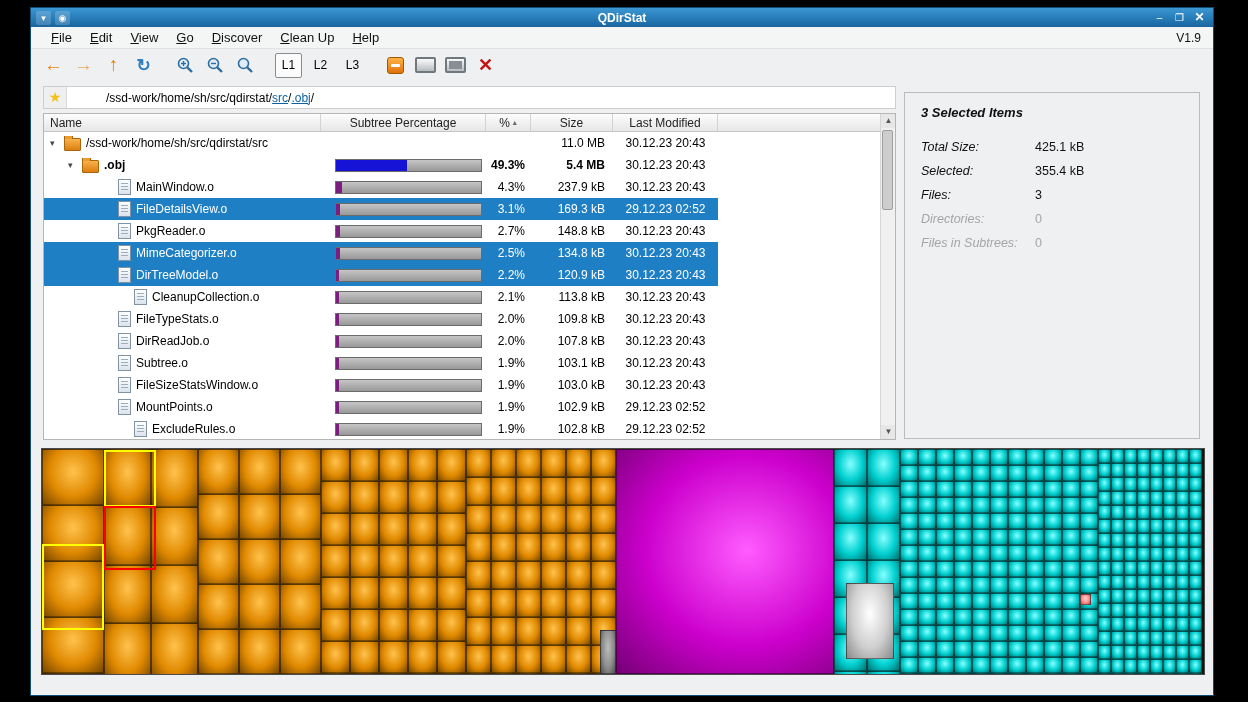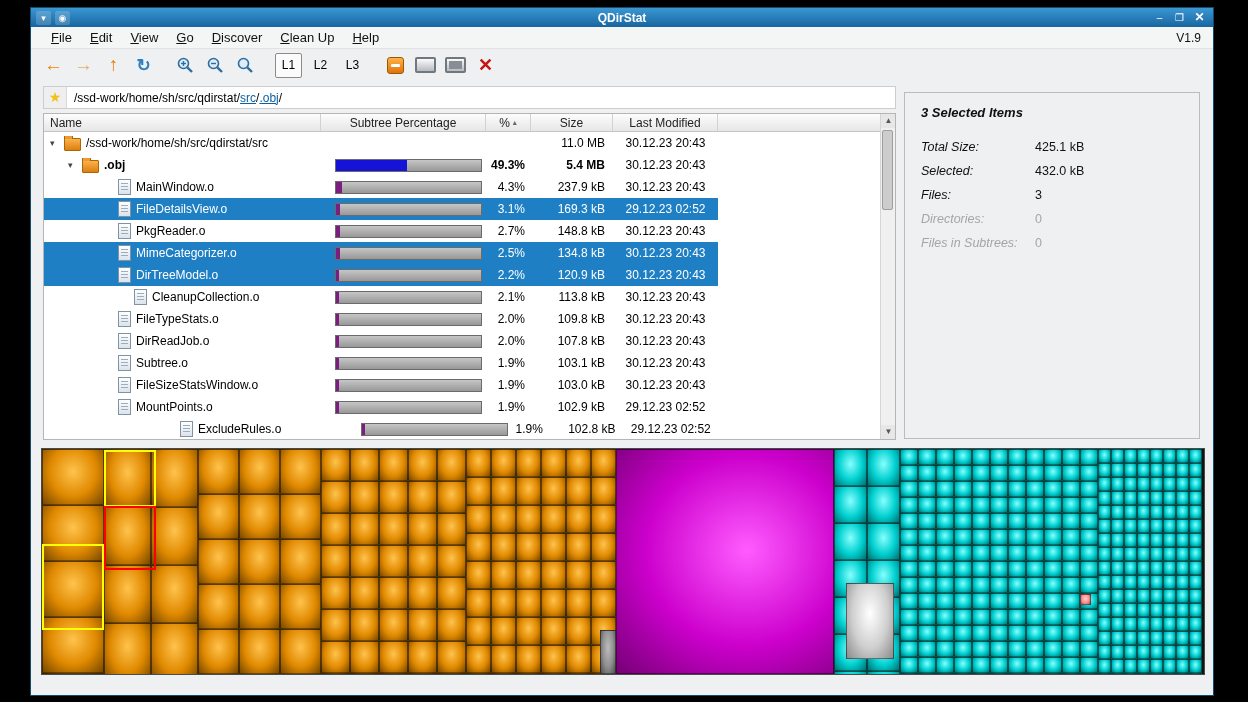--- a/index.html
+++ b/index.html
@@ -46,21 +46,21 @@
   .monitor { width:17px; height:12px; background:linear-gradient(#fafafa,#b7bcc1); border:2px solid #70777d; border-radius:2px; position:relative; }
   .monitor.dark::after { content:''; position:absolute; left:2px; right:2px; top:2px; bottom:2px; background:#878e95; }
   .xstop { color:#c41414; font-weight:bold; font-size:18px; }
   
   .breadcrumb {
     position:absolute; top:78px; left:12px; width:853px; height:23px;
     background:#fff; border:1px solid #cdcdcd; display:flex; align-items:center;
     font-size:12px; box-sizing:border-box;
   }
   .star-btn { width:22px; height:21px; background:#efefef; border-right:1px solid #dadada; color:#f2c21b; text-align:center; line-height:21px; font-size:14px; flex:none; }
-  #crumb-parts { padding-left:7px; white-space:nowrap; }
+  #crumb-parts { padding-left:7px; white-space:nowrap;margin-left:32px; }
   .crumb-link { color:#0b61a4; text-decoration:underline; }
   
   .tree-panel { position:absolute; top:105px; left:12px; width:853px; height:327px; background:#fff; border:1px solid #b5b5b5; box-sizing:border-box; overflow:hidden; }
   .tree-header { display:flex; height:17px; background:linear-gradient(#fdfdfd,#e6e6e6); border-bottom:1px solid #c5c5c5; font-size:12px; color:#222; }
   .th { border-right:1px solid #d2d2d2; display:flex; align-items:center; justify-content:center; box-sizing:border-box; }
   .th-name { width:277px; justify-content:flex-start; padding-left:6px; }
   .th-bar { width:165px; }
   .th-pct { width:45px; gap:3px; }
   .th-size { width:82px; }
   .th-mod { width:105px; }
@@ -419,21 +419,21 @@
                 <div class="bar-fill" style="width: 3px;"></div>
               </div>
             </div>
       <div class="c-pct">1.9%</div>
       <div class="c-size">102.9 kB</div>
       <div class="c-mod">29.12.23 02:52</div>
     </div>
   </div>
         <div class="tree-row">
     <div class="row-main">
-      <div class="c-name" style="padding-left: 76px; margin-left: 46px;">
+      <div class="c-name" style="padding-left: 76px;">
         <span class="expander" style="visibility: hidden;">▾</span>
         <span class="row-icon icon-file"></span>
         <span class="row-label">ExcludeRules.o</span>
       </div>
       <div class="c-bar">
               <div class="bar">
                 <div class="bar-fill" style="width: 3px;"></div>
               </div>
             </div>
       <div class="c-pct">1.9%</div>
@@ -450,21 +450,21 @@
   </div>
 
   <div class="details-panel">
     <div class="details-title">3  Selected Items</div>
     <div class="detail-row">
       <span class="dlabel">Total Size:</span>
       <span class="dvalue">425.1 kB</span>
     </div>
     <div class="detail-row">
       <span class="dlabel">Selected:</span>
-      <span class="dvalue">432.0 kB</span>
+      <span class="dvalue">355.4 kB</span>
     </div>
     <div class="detail-row">
       <span class="dlabel">Files:</span>
       <span class="dvalue">3</span>
     </div>
     <div class="detail-row dim">
       <span class="dlabel">Directories:</span>
       <span class="dvalue">0</span>
     </div>
     <div class="detail-row dim">

